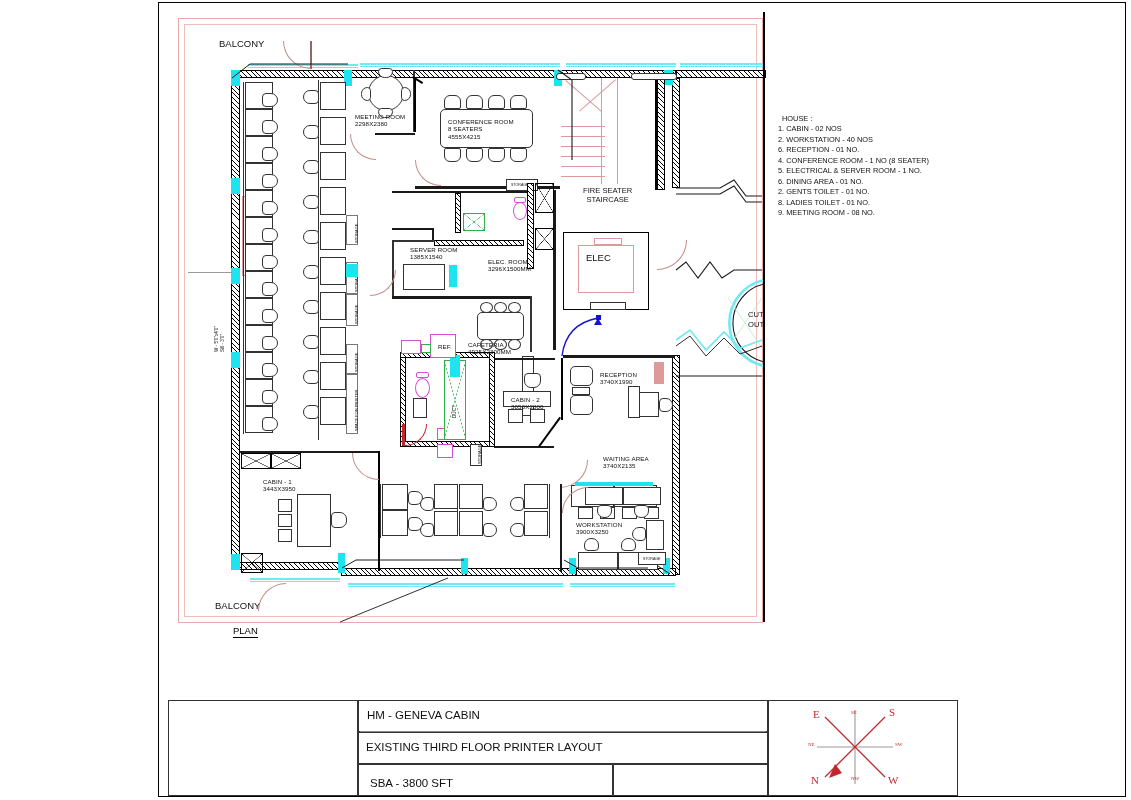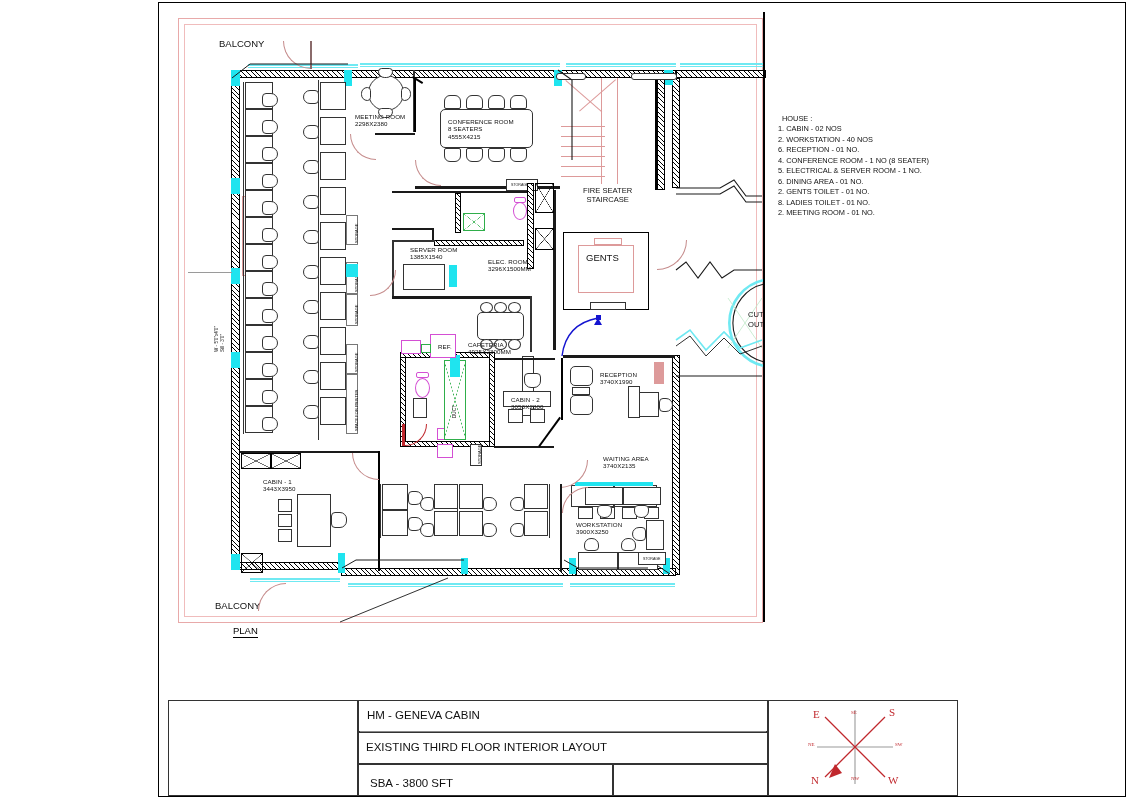--- a/index.html
+++ b/index.html
@@ -227,21 +227,21 @@
   <div class="pinkline" style="left:566px;top:80px;width:48px;height:1px;transform:rotate(41deg);transform-origin:left top;"></div>
   <div class="pinkline" style="left:616px;top:80px;width:48px;height:1px;transform:rotate(139deg);transform-origin:left top;"></div>
   <div class="wall" style="left:655px;top:78px;width:2px;height:112px;"></div>
   <div class="hatchwall" style="left:657px;top:78px;width:8px;height:112px;"></div>
   <div class="box" style="left:556px;top:73px;width:30px;height:7px;border-radius:3px;"></div>
   <div class="box" style="left:631px;top:73px;width:46px;height:7px;border-radius:3px;"></div>
 
   <div class="box" style="left:563px;top:232px;width:86px;height:78px;border-width:1.4px;border-color:#000;"></div>
   <div class="box" style="left:578px;top:245px;width:56px;height:48px;border-color:#dd9a9a;"></div>
   <div class="box" style="left:594px;top:238px;width:28px;height:7px;border-color:#dd9a9a;"></div>
-  <div class="lbl3" style="left:586px;top:252px;">GENTS</div>
+  <div class="lbl3" style="left:586px;top:252px;">ELEC</div>
   <div class="wallh" style="left:553px;top:190px;width:3px;height:160px;"></div>
   <div class="box" style="left:590px;top:302px;width:36px;height:8px;"></div>
   <div class="door" style="left:657px;top:240px;width:30px;height:30px;border-radius:0 0 100% 0;border-top:none;border-left:none;"></div>
 
   <div class="xbox" style="left:535px;top:183px;width:19px;height:30px;"></div>
   <div class="xbox" style="left:535px;top:228px;width:19px;height:22px;"></div>
   <div class="hatchwall" style="left:527px;top:183px;width:7px;height:86px;"></div>
 
   <div class="wallh" style="left:392px;top:191px;width:135px;height:2.4px;"></div>
   <div class="wallh" style="left:392px;top:228px;width:40px;height:2.4px;"></div>
@@ -434,33 +434,33 @@
   <div id="legend">
     <div class="lg-title">HOUSE :</div>
     <div>1. CABIN  - 02 NOS</div>
     <div>2. WORKSTATION - 40 NOS</div>
     <div>6. RECEPTION - 01 NO.</div>
     <div>4. CONFERENCE ROOM - 1 NO (8 SEATER)</div>
     <div>5. ELECTRICAL &amp; SERVER ROOM - 1 NO.</div>
     <div>6. DINING AREA - 01 NO.</div>
     <div>2. GENTS TOILET - 01 NO.</div>
     <div>8. LADIES TOILET - 01 NO.</div>
-    <div>2. MEETING ROOM - 01 NO.</div>
+    <div>9. MEETING ROOM - 08 NO.</div>
   </div>
 
   <div class="tb" style="left:168px;top:700px;width:190px;height:96px;"></div>
   <div class="tb" style="left:358px;top:700px;width:410px;height:32px;"></div>
   <div class="tb-sep" style="left:360px;top:731px;width:406px;height:2px;"></div>
   <div class="tb" style="left:358px;top:732px;width:410px;height:32px;"></div>
   <div class="tb" style="left:358px;top:764px;width:255px;height:32px;"></div>
   <div class="tb" style="left:613px;top:764px;width:155px;height:32px;"></div>
   <div class="tb" style="left:768px;top:700px;width:190px;height:96px;"></div>
 
   <div class="tb-text" style="left:367px;top:709px;">HM - GENEVA CABIN</div>
-  <div class="tb-text" style="left:366px;top:741px;">EXISTING THIRD FLOOR INTERIOR LAYOUT</div>
+  <div class="tb-text" style="left:366px;top:741px;">EXISTING THIRD FLOOR PRINTER LAYOUT</div>
   <div class="tb-text" style="left:370px;top:777px;">SBA - 3800 SFT</div>
 
   <div id="compass">
     <svg width="120" height="95" style="position:absolute;left:0;top:0;overflow:visible;">
       <line x1="60" y1="10" x2="60" y2="84" stroke="#9a9a9a" stroke-width="1.1"></line>
       <line x1="22" y1="47" x2="98" y2="47" stroke="#9a9a9a" stroke-width="1.1"></line>
       <line x1="30" y1="17" x2="90" y2="77" stroke="#c0282d" stroke-width="1.3"></line>
       <line x1="90" y1="17" x2="30" y2="77" stroke="#c0282d" stroke-width="1.3"></line>
       <path d="M 40 64 L 34 78 L 47 73 Z" fill="#c0282d"></path>
     </svg>

